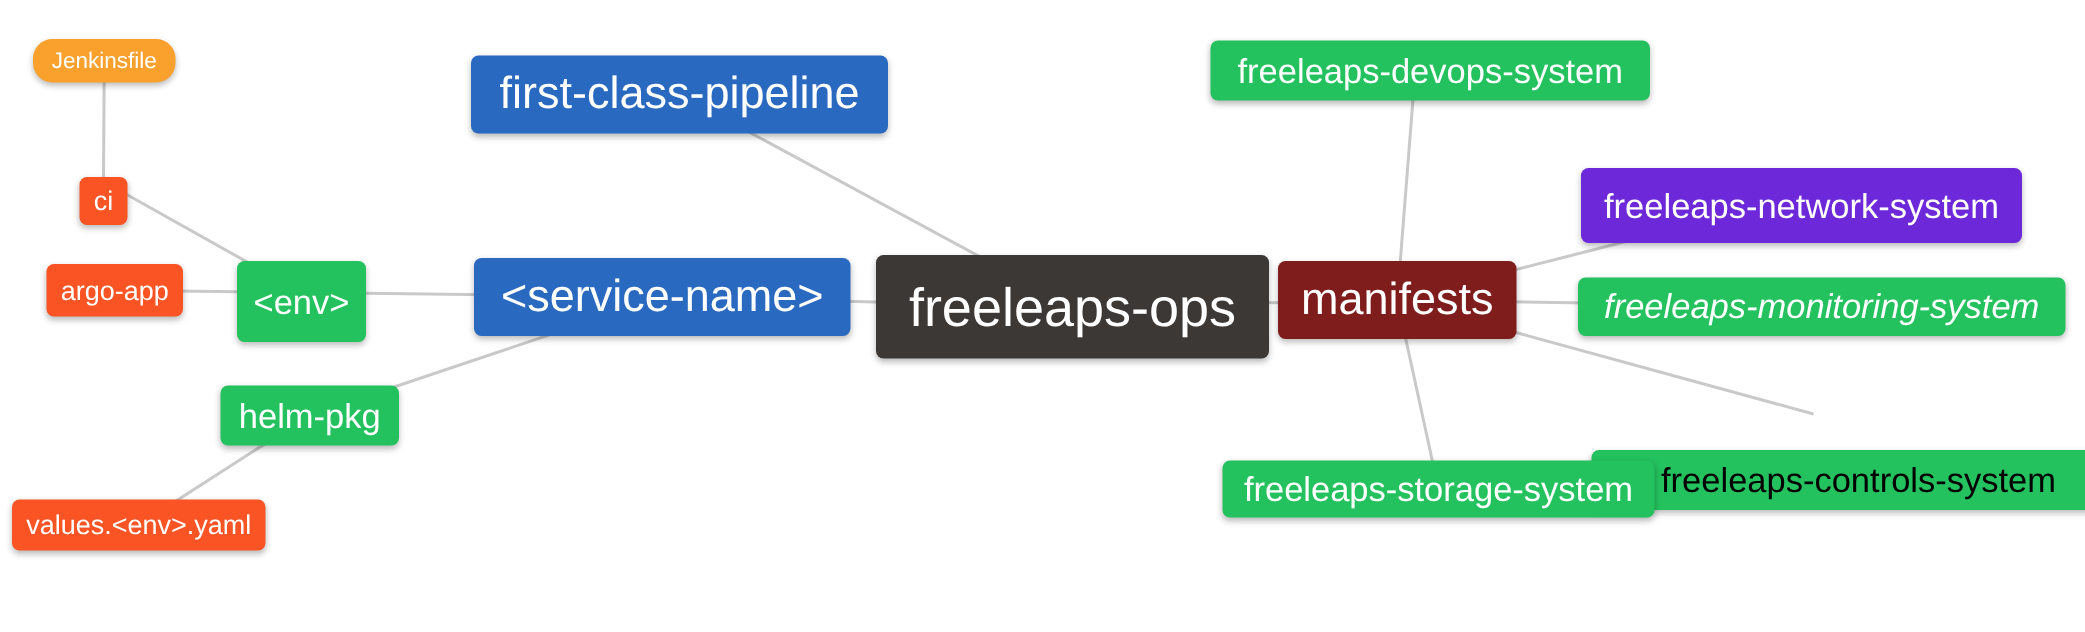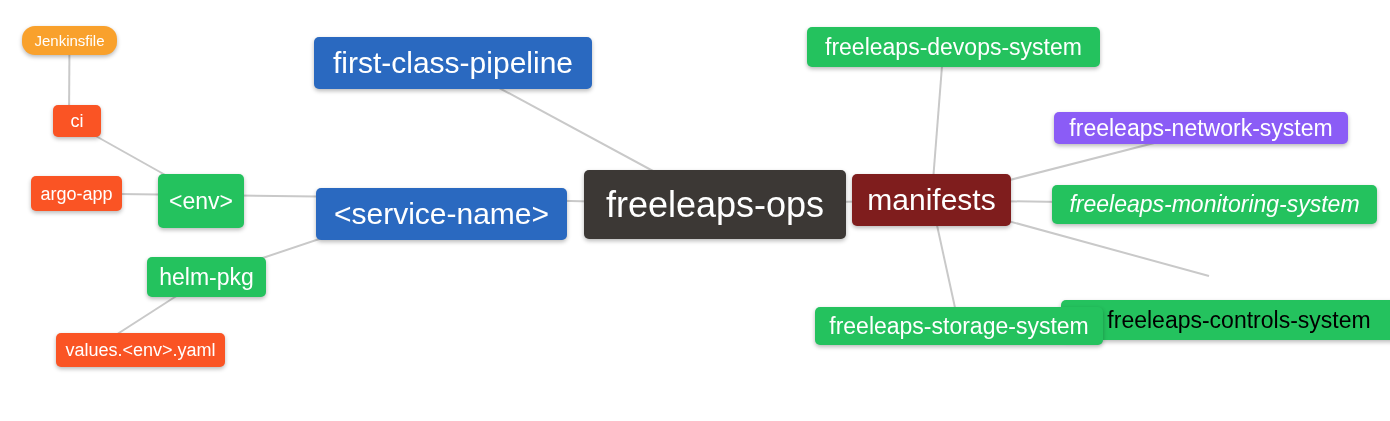--- a/index.html
+++ b/index.html
@@ -52,27 +52,27 @@
       <line x1="206" y1="277" x2="92.5" y2="350" class="edge" stroke="#c9c9c9"></line>
       <line x1="931.5" y1="200" x2="943.5" y2="47" class="edge" stroke="#c9c9c9"></line>
       <line x1="931.5" y1="200" x2="1201" y2="131" class="edge" stroke="#c9c9c9"></line>
       <line x1="931.5" y1="200" x2="1214.5" y2="204.5" class="edge" stroke="#c9c9c9"></line>
       <line x1="931.5" y1="200" x2="1209" y2="276" class="edge" stroke="#c9c9c9"></line>
       <line x1="931.5" y1="200" x2="959" y2="326" class="edge" stroke="#c9c9c9"></line>
     </svg>
   <div id="node-layer">
       <div class="node lvl-root" style="left: 584px; top: 170px; width: 262px; height: 69px; background: rgb(60, 56, 53); color: rgb(255, 255, 255);">freeleaps-ops</div>
       <div class="node lvl-primary" style="left: 314px; top: 37px; width: 278px; height: 52px; background: rgb(42, 105, 192); color: rgb(255, 255, 255);">first-class-pipeline</div>
-      <div class="node lvl-primary" style="left: 316px; top: 172px; width: 251px; height: 52px; background: rgb(42, 105, 192); color: rgb(255, 255, 255); margin-top: 16px;">&lt;service-name&gt;</div>
+      <div class="node lvl-primary" style="left: 316px; top: 172px; width: 251px; height: 52px; background: rgb(42, 105, 192); color: rgb(255, 255, 255);">&lt;service-name&gt;</div>
       <div class="node lvl-primary" style="left: 852px; top: 174px; width: 159px; height: 52px; background: #7f1d1d; color: rgb(255, 255, 255);">manifests</div>
       <div class="node lvl-secondary" style="left: 158px; top: 174px; width: 86px; height: 54px; background: rgb(36, 194, 94); color: rgb(255, 255, 255);">&lt;env&gt;</div>
       <div class="node lvl-secondary" style="left: 147px; top: 257px; width: 119px; height: 40px; background: rgb(36, 194, 94); color: rgb(255, 255, 255);">helm-pkg</div>
-      <div class="node lvl-tertiary" style="left: 53px; top: 105px; width: 48px; height: 32px; background: rgb(250, 84, 36); color: rgb(255, 255, 255);">ci</div>
+      <div class="node lvl-tertiary" style="left: 53px; top: 118px; width: 32px; height: 32px; background: rgb(250, 84, 36); color: rgb(255, 255, 255);">ci</div>
       <div class="node lvl-tertiary" style="left: 31px; top: 176px; width: 91px; height: 35px; background: rgb(250, 84, 36); color: rgb(255, 255, 255);">argo-app</div>
-      <div class="node lvl-tertiary" style="left: 8px; top: 333px; width: 169px; height: 34px; background: rgb(250, 84, 36); color: rgb(255, 255, 255); margin-left: 48px;">values.&lt;env&gt;.yaml</div>
+      <div class="node lvl-tertiary" style="left: 8px; top: 333px; width: 169px; height: 34px; background: rgb(250, 84, 36); color: rgb(255, 255, 255);">values.&lt;env&gt;.yaml</div>
       <div class="node lvl-quaternary" style="left: 22px; top: 26px; width: 95px; height: 29px; background: rgb(249, 161, 44); color: rgb(255, 255, 255); border-radius: 13px;">Jenkinsfile</div>
       <div class="node lvl-secondary" style="left: 797px; top: 27px; width: 293px; height: 40px; background: rgb(36, 194, 94); color: rgb(255, 255, 255); margin-left: 10px;">freeleaps-devops-system</div>
-      <div class="node lvl-secondary" style="left: 1054px; top: 112px; width: 294px; height: 32px; background: #8b5cf6; color: rgb(255, 255, 255);">freeleaps-network-system</div>
+      <div class="node lvl-secondary" style="left: 1054px; top: 112px; width: 294px; height: 50px; background: #6d28d9; color: rgb(255, 255, 255);">freeleaps-network-system</div>
       <div class="node lvl-secondary" style="left: 1052px; top: 185px; width: 325px; height: 39px; background: rgb(36, 194, 94); color: rgb(255, 255, 255); font-style: italic;">freeleaps-monitoring-system</div>
       <div class="node lvl-secondary" style="left: 1061px; top: 256px; width: 356px; height: 40px; background: rgb(36, 194, 94); color: #000000; margin-top: 44px;">freeleaps-controls-system</div>
       <div class="node lvl-secondary" style="left: 815px; top: 307px; width: 288px; height: 38px; background: rgb(36, 194, 94); color: rgb(255, 255, 255);">freeleaps-storage-system</div>
     </div>
 </div>
 
 </body></html>

